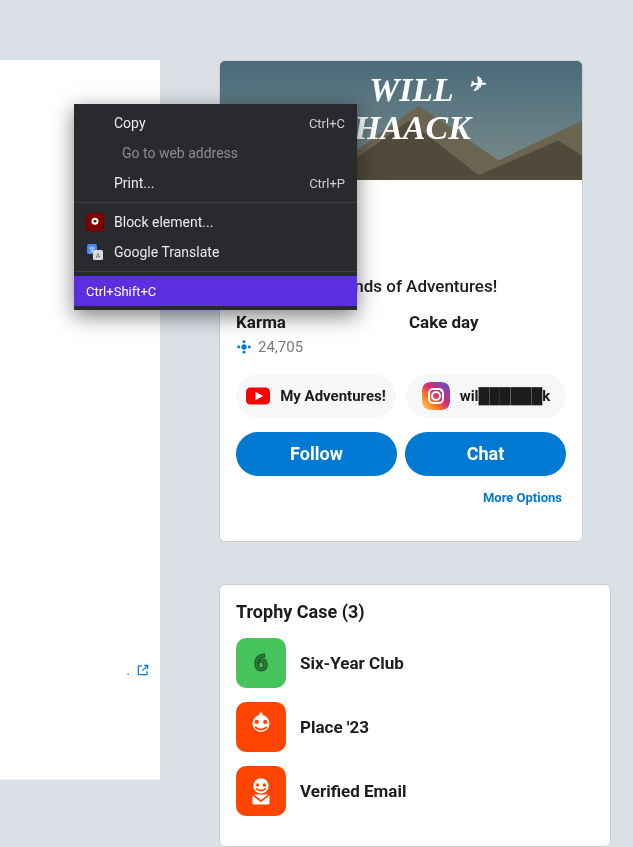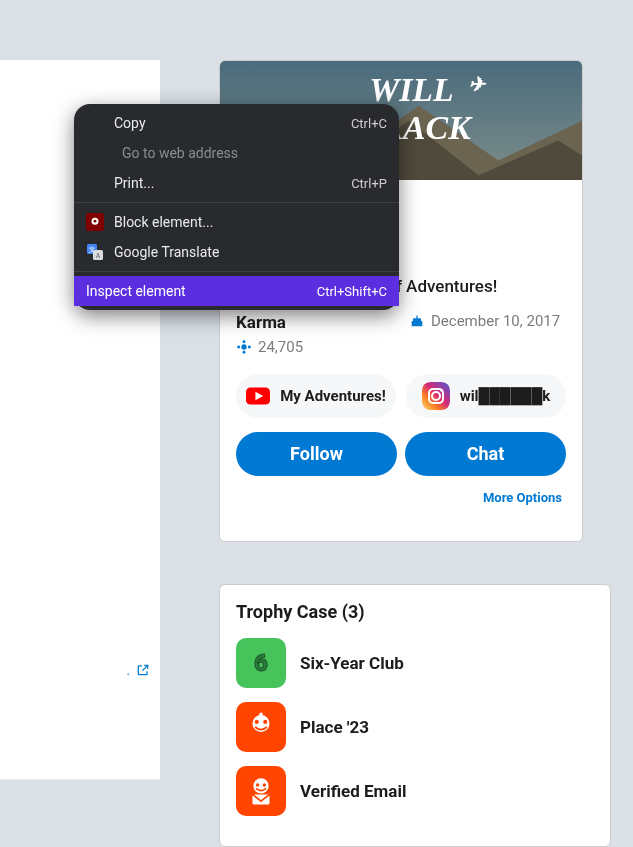--- a/index.html
+++ b/index.html
@@ -28,21 +28,21 @@
   .cta-row{display:flex;gap:8px;margin-bottom:14px;}
   .cta{flex:1;background:#0079d3;color:#fff;border-radius:999px;height:44px;display:flex;align-items:center;justify-content:center;font-weight:700;font-size:18px;}
   .more-opts{text-align:right;color:#0079d3;font-weight:700;font-size:13px;padding-right:4px;}
   
   .trophy-card{position:absolute;left:219px;top:584px;width:392px;background:#fff;border:1px solid #ccc;border-radius:6px;box-sizing:border-box;padding:16px;}
   .trophy-title{font-weight:700;font-size:18px;margin-bottom:16px;}
   .trophy{display:flex;align-items:center;gap:14px;margin-bottom:14px;}
   .trophy-icon{width:50px;height:50px;border-radius:10px;display:flex;align-items:center;justify-content:center;}
   .trophy-name{font-weight:700;font-size:17px;}
   
-  .ctx{position:absolute;left:74px;top:104px;width:325px;background:#292a2d;border-radius:16px;box-shadow:0 6px 20px rgba(0,0,0,.5);padding:4px 0;color:#e8eaed;font-size:14px;z-index:50;}
+  .ctx{position:absolute;left:74px;top:104px;width:283px;background:#292a2d;border-radius:0;box-shadow:0 6px 20px rgba(0,0,0,.5);padding:4px 0;color:#e8eaed;font-size:14px;z-index:50;}
   .ctx-row{display:flex;align-items:center;height:30px;padding:0 12px;gap:10px;}
   .ctx-row.disabled{color:#8a8d91;padding-left:20px;}
   .ctx-row.hl{background:#5b2ee0;color:#fff;}
   .ctx-sep{height:1px;background:#3c3f43;margin:4px 0;}
   .ctx-icon{width:18px;height:18px;display:flex;align-items:center;justify-content:center;border-radius:3px;flex:0 0 18px;}
   .ctx-icon.none{flex:0 0 18px;}
   .ctx-label{flex:1;}
   .ctx-sc{color:#cfcfd2;font-size:13px;}
   .ctx-row.hl .ctx-sc{color:#fff;}
   
@@ -102,28 +102,21 @@
                 <circle cx="12" cy="12" r="4" fill="#0079d3"></circle>
                 <circle cx="12" cy="4" r="2.2"></circle>
                 <circle cx="12" cy="20" r="2.2"></circle>
                 <circle cx="4" cy="12" r="2.2"></circle>
                 <circle cx="20" cy="12" r="2.2"></circle>
               </svg>
           <span>24,705</span>
         </div>
       </div>
       <div class="stat">
-        <div class="stat-val">
-          <svg class="cake-icon" viewBox="0 0 24 24" fill="#0079d3">
-                <rect x="4" y="12" width="16" height="8" rx="1"></rect>
-                <rect x="6" y="8" width="12" height="5" rx="1"></rect>
-                <rect x="11" y="4" width="2" height="4"></rect>
-              </svg>
-          <span>December 10, 2017</span>
-        </div>
+        <div class="stat-label">Cake day</div>
       </div>
     </div>
 
     <div class="pills">
       <div class="pill">
         <svg class="yt-icon" viewBox="0 0 28 20">
               <rect width="28" height="20" rx="5" fill="#ff0000"></rect>
               <polygon points="11,5 11,15 20,10" fill="#fff"></polygon>
             </svg>
         <span>My Adventures!</span>
@@ -232,18 +225,17 @@
             <rect x="1" y="1" width="10" height="10" rx="1.5" fill="#4285f4"></rect>
             <rect x="7" y="7" width="10" height="10" rx="1.5" fill="#dadce0"></rect>
             <text x="6" y="9" font-size="7" fill="#fff" text-anchor="middle">文</text>
             <text x="12" y="15" font-size="7" fill="#5f6368" text-anchor="middle">A</text>
           </svg>
     </span>
     <span class="ctx-label">Google Translate</span>
   </div>
   <div class="ctx-sep"></div>
   <div class="ctx-row hl">
-    <span class="ctx-label" style="margin-left:0">Inspect element</span>
     <span class="ctx-sc">Ctrl+Shift+C</span>
   </div>
 </div>
 
 </div>
 
 </body></html>

